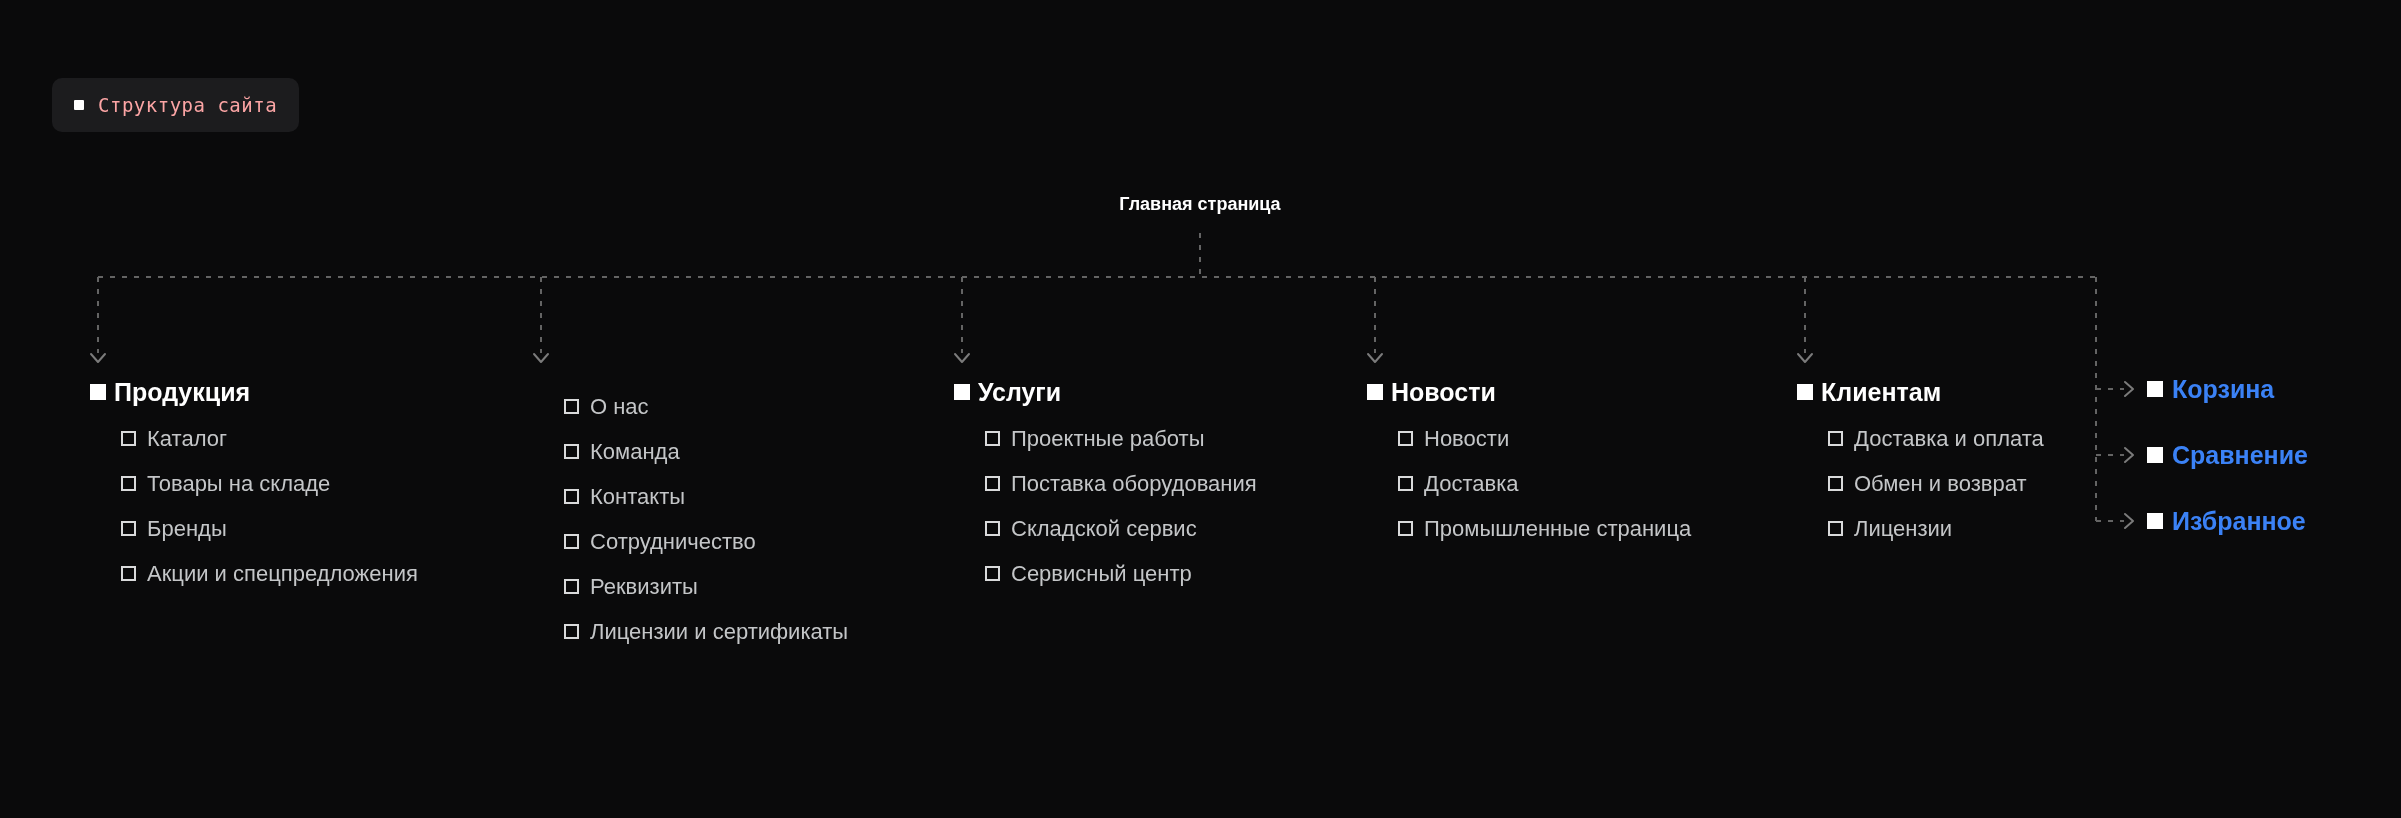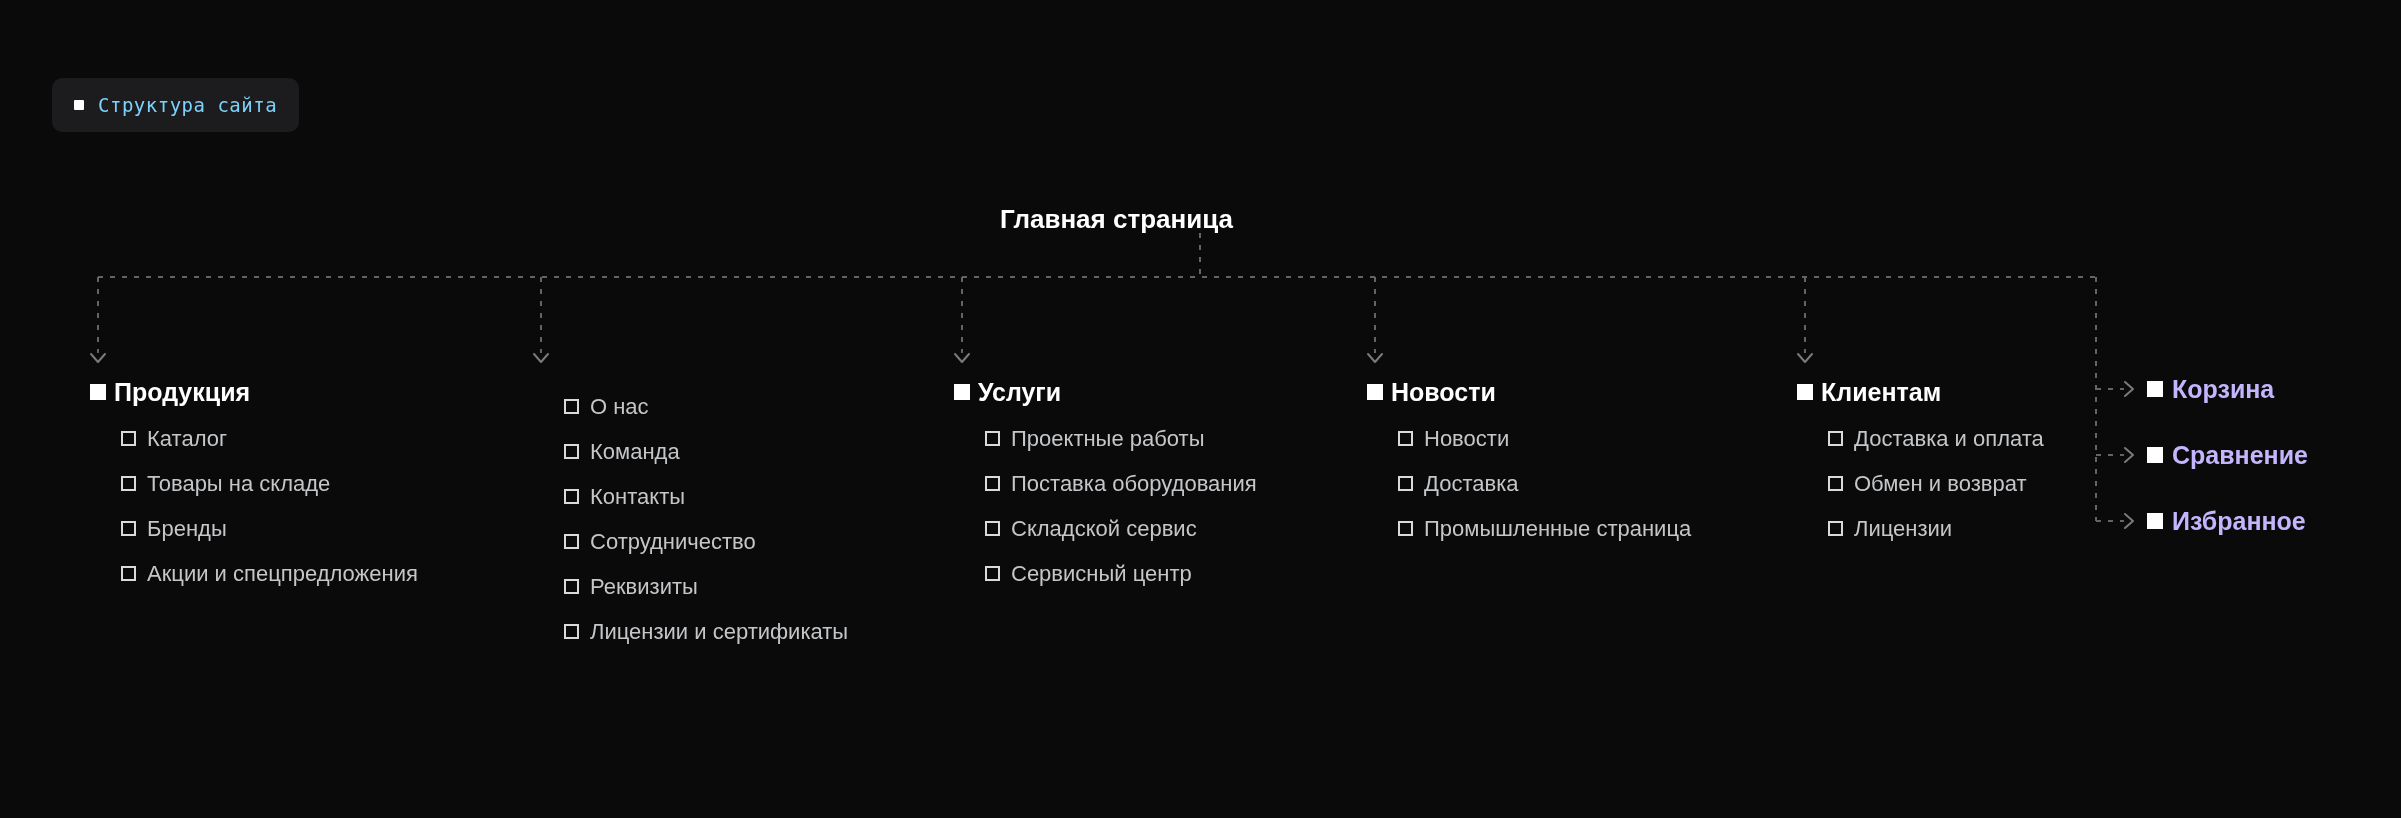--- a/index.html
+++ b/index.html
@@ -12,47 +12,46 @@
   }
   svg.connectors{position:absolute;left:0;top:0;width:2401px;height:818px;pointer-events:none;}
   .conn{stroke:#646464;stroke-width:2;fill:none;stroke-dasharray:5 7;}
   .arrowhead{stroke:#7b7b7b;stroke-width:2;fill:none;stroke-linecap:round;stroke-linejoin:round;}
 
   .badge{
     position:absolute;left:52px;top:78px;height:54px;
     display:flex;align-items:center;gap:14px;
     padding:0 22px;border-radius:10px;background:#1c1c1e;
     font-family:"DejaVu Sans Mono","Liberation Mono",monospace;
-    font-size:19px;color:#7dd3fc;letter-spacing:.5px;white-space:nowrap;
+    font-size:19px;color:#fca5a5;letter-spacing:.5px;white-space:nowrap;
     cursor:default;
   }
   .badge .sq-mini{width:10px;height:10px;background:#ffffff;border-radius:1px;flex:0 0 auto;}
 
   .root-title{
     position:absolute;left:1000px;top:194px;width:400px;
-    text-align:left;font-size:26px;font-weight:600;color:#ffffff;
+    text-align:center;font-size:18px;font-weight:600;color:#ffffff;
     white-space:nowrap;
-    margin-top:10px;
   }
 
   .column{position:absolute;top:377px;text-align:center;}
   .sec-header{display:flex;align-items:center;height:30px;white-space:nowrap;}
   .sq-filled{width:16px;height:16px;background:#ffffff;margin-right:8px;flex:0 0 auto;}
   .sec-label{font-size:25px;font-weight:700;color:#ffffff;}
   .sec-item{display:flex;align-items:center;height:27px;margin-top:18px;margin-left:31px;white-space:nowrap;}
   .sec-item:first-of-type{margin-top:16px;}
   .sq-hollow{width:11px;height:11px;border:2px solid #d9dadb;margin-right:11px;flex:0 0 auto;background:transparent;}
   .item-label{font-size:22px;font-weight:400;color:#c4c6c8;}
 
   .quick-link{
     position:absolute;left:2147px;height:28px;
     display:flex;align-items:center;white-space:nowrap;
   }
   .quick-link .sq-filled{margin-right:9px;}
-  .quick-label{font-size:25px;font-weight:700;color:#c4b5fd;}
+  .quick-label{font-size:25px;font-weight:700;color:#3b82f6;}
 </style>
 </head>
 <body>
 
 <div class="canvas">
 
   <svg class="connectors" viewBox="0 0 2401 818">
 
     <path class="conn" d="M1200 233 V277"></path>
 

